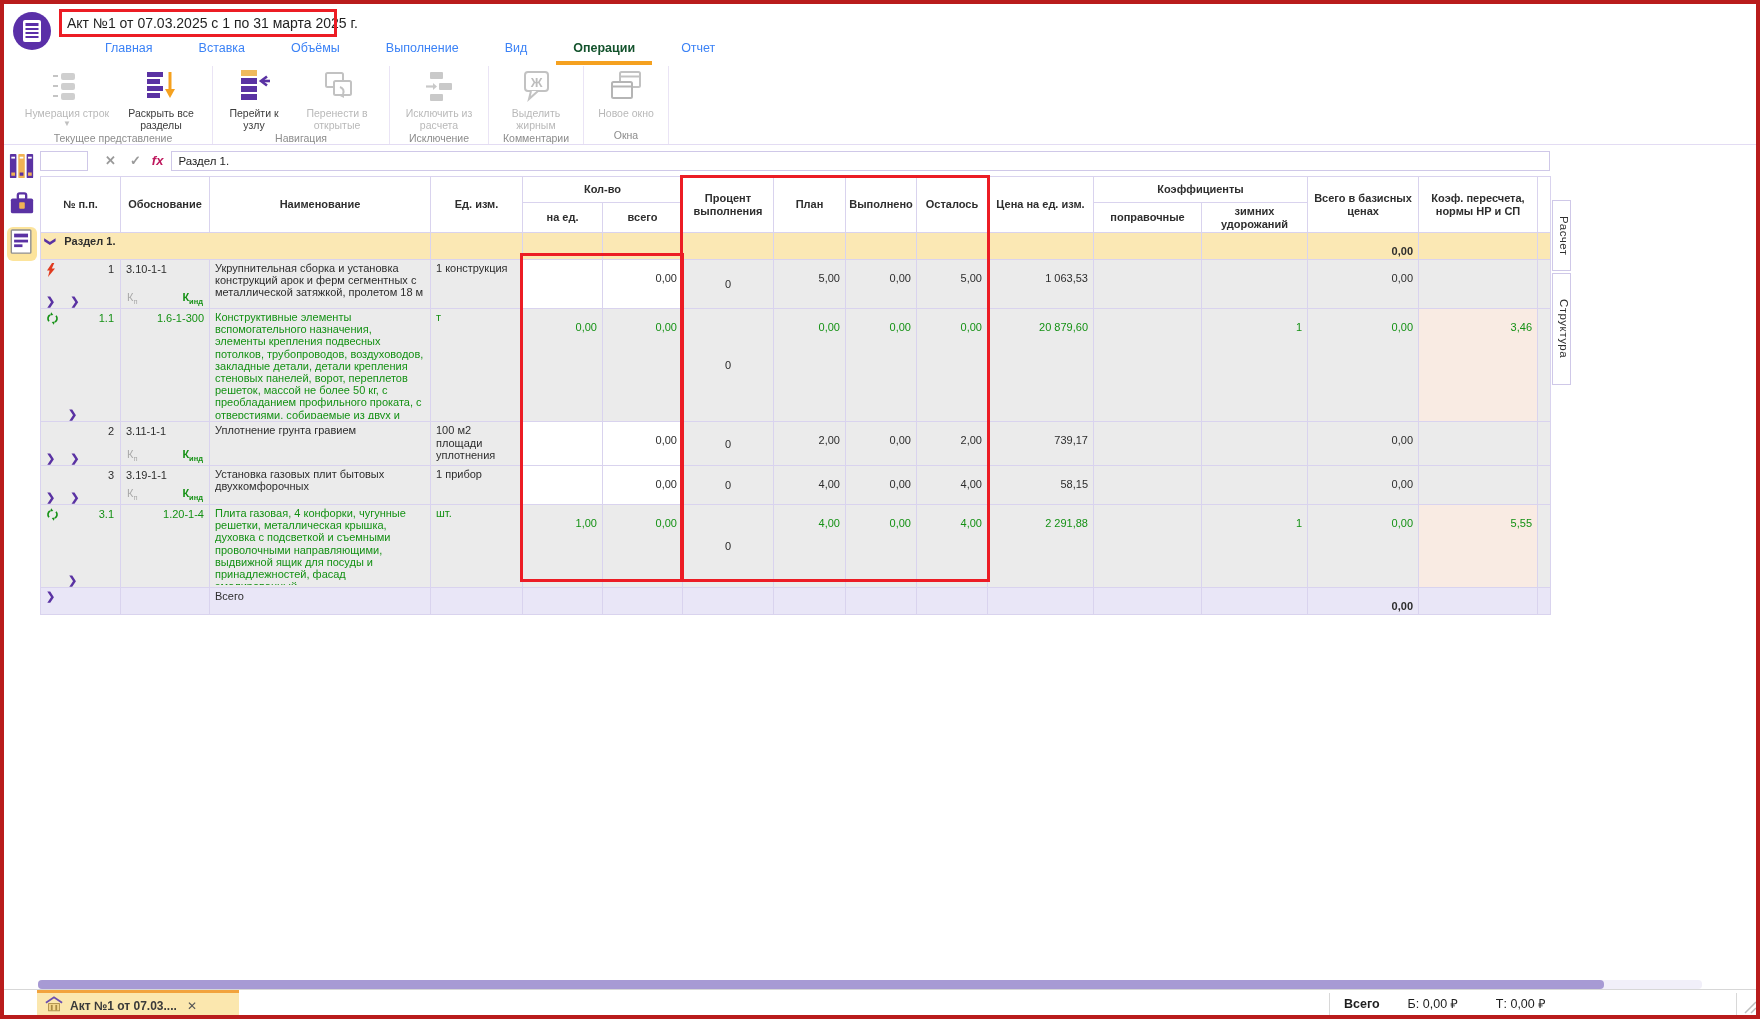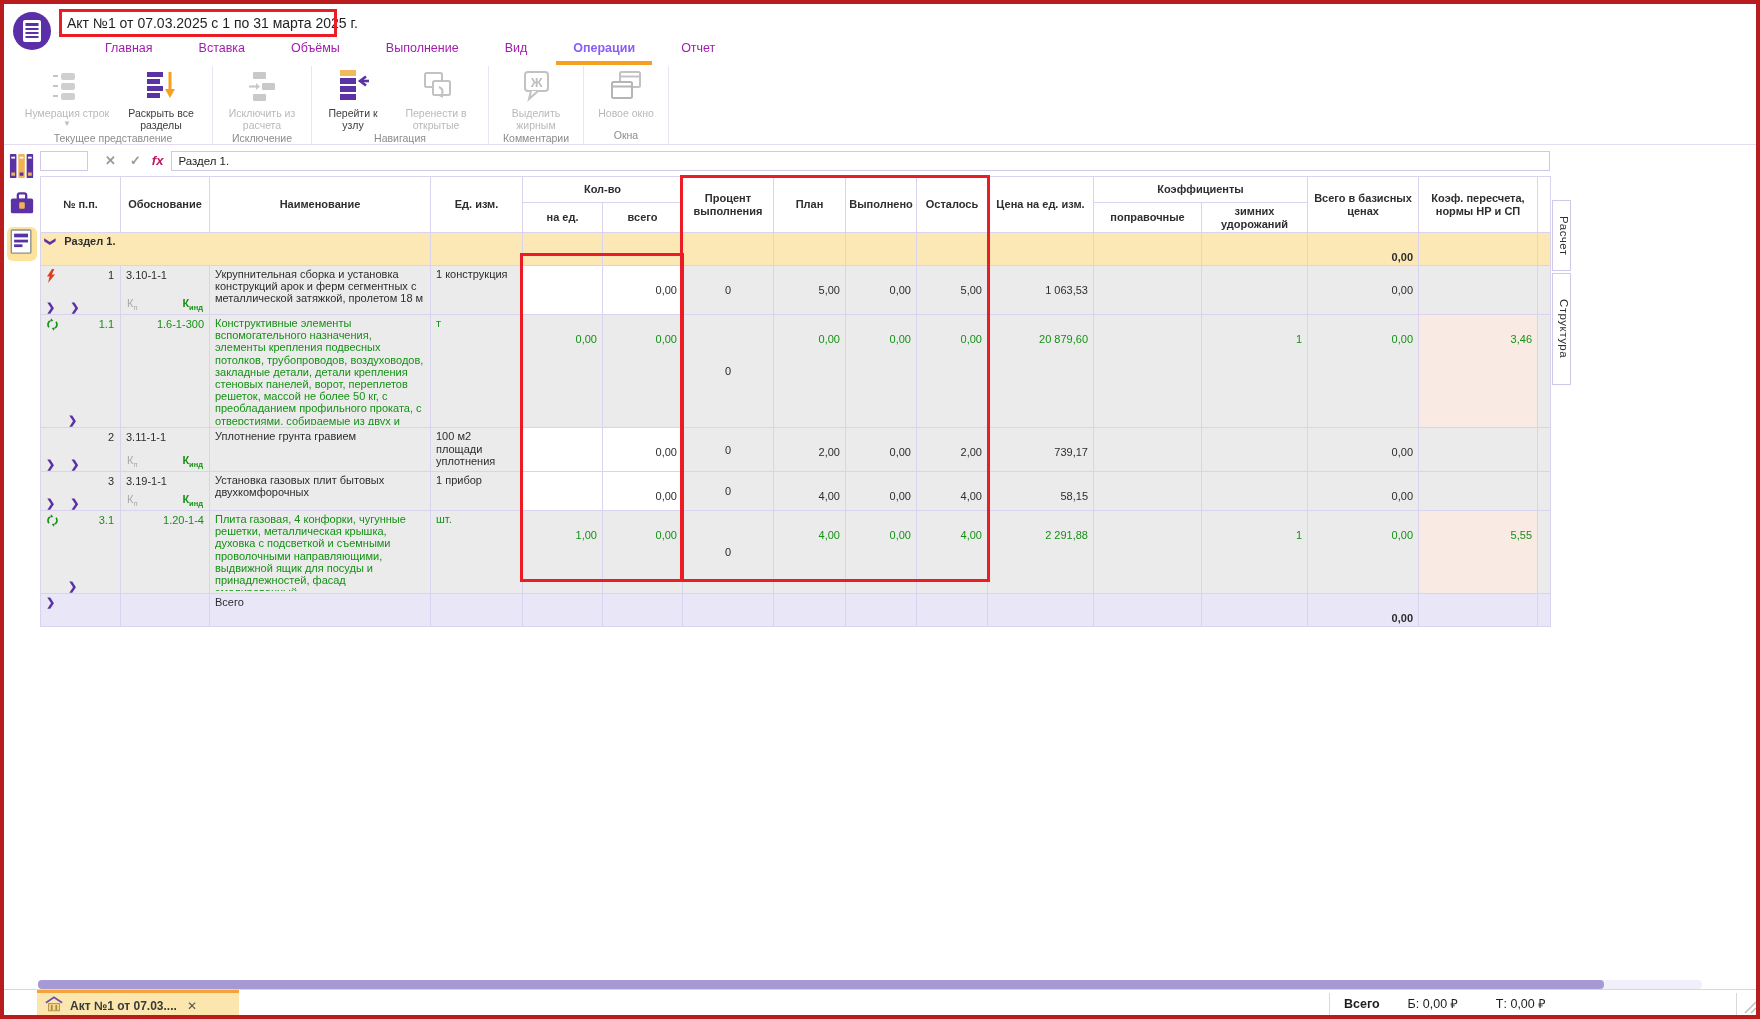--- a/index.html
+++ b/index.html
@@ -2,22 +2,22 @@
 <html><head>
 <meta charset="utf-8">
 <style>
   html,body{margin:0;padding:0;background:#888;}
   *{box-sizing:border-box;font-family:"Liberation Sans",sans-serif;}
   .window{position:relative;width:1760px;height:1019px;background:#fff;border:4px solid #b91c1c;overflow:hidden;}
   
   .applogo{position:absolute;left:8px;top:7px;width:40px;height:40px;}
   .doctitle{position:absolute;left:63px;top:11px;font-size:14px;color:#1f1f1f;font-weight:500;white-space:nowrap;}
   .tabs{position:absolute;left:78px;top:33px;display:flex;}
-  .rtab{position:relative;padding:0 23px;font-size:12.5px;line-height:23px;color:#a21caf;cursor:default;white-space:nowrap;}
-  .rtab.active{font-weight:700;color:#8b5cf6;}
+  .rtab{position:relative;padding:0 23px;font-size:12.5px;line-height:23px;color:#3b82f6;cursor:default;white-space:nowrap;}
+  .rtab.active{font-weight:700;color:#14532d;}
   .rtab.active::after{content:"";position:absolute;left:6px;right:6px;bottom:-5px;height:4px;background:#f5a11f;}
   
   .ribbon{position:absolute;left:0;top:62px;width:100%;height:79px;display:flex;align-items:stretch;padding-left:10px;border-bottom:1px solid #e3dcf3;background:#fff;}
   .rgroup{display:flex;flex-direction:column;border-right:1px solid #eae4f5;padding:0 5px;}
   .rbuttons{display:flex;flex:1;align-items:flex-start;}
   .rbtn{display:flex;flex-direction:column;align-items:center;padding-top:4px;}
   .rbtn .lbl{font-size:10.5px;line-height:11.5px;text-align:center;margin-top:2px;color:#3c3c3c;}
   .rbtn.disabled .lbl{color:#b9b9b9;}
   .rbtn .dd{font-size:8px;color:#c0c0c0;line-height:7px;}
   .rglabel{text-align:center;font-size:10.5px;color:#8c8c8c;padding:1px 0 3px;}
@@ -29,21 +29,21 @@
   .ffield{flex:1;height:20px;border:1px solid #cfc8e8;background:#fff;font-size:11.5px;color:#1e1e1e;padding:0 6px;}
   
   .rail{position:absolute;left:2px;top:145px;width:33px;}
   .rail-item{width:30px;height:34px;display:flex;align-items:center;justify-content:center;margin:2px 0 4px 1px;}
   .rail-item.selected{background:#fce49c;border-radius:6px;}
   
   .gridwrap{position:absolute;left:36px;top:172px;}
   table.grid{border-collapse:collapse;table-layout:fixed;width:1510px;}
   .grid th{border:1px solid #d9d3ee;background:#fff;font-size:11px;font-weight:700;color:#2e2e2e;text-align:center;vertical-align:middle;padding:1px 3px;line-height:12.5px;}
   .grid td{border:1px solid #d9d3ee;background:#ebebeb;font-size:11px;color:#2d2d2d;vertical-align:top;padding:2px 5px;}
-  td.c-n{text-align:right;padding-top:18px;white-space:nowrap;}
+  td.c-n{text-align:right;padding-top:12px;white-space:nowrap;}
   td.c-pct{vertical-align:middle;text-align:center;}
   td.c-name{line-height:12.2px;}
   td.c-unit{line-height:12.5px;}
   .nm{overflow:hidden;}
   td.c-num,td.c-code{position:relative;}
   .rn{position:absolute;top:3px;right:6px;}
   .mk{position:absolute;top:3px;left:5px;}
   .xps{position:absolute;bottom:1px;left:5px;display:flex;gap:15px;}
   .xps.ind{left:27px;}
   .chev{color:#5a32a3;font-weight:700;font-size:11px;line-height:12px;}
@@ -129,35 +129,20 @@
                 <path d="M27 2 v18" stroke="#f5a11f" stroke-width="3" fill="none"></path>
                 <path d="M22 19 L27 28 L32 19 Z" fill="#f5a11f"></path>
               </svg></span>
           <span class="lbl">Раскрыть все разделы</span>
         </div>
       </div>
       <div class="rglabel">Текущее представление</div>
     </div>
     <div class="rgroup">
       <div class="rbuttons">
-        <div class="rbtn disabled" style="width:88px">
-          <span><svg width="36" height="32" viewBox="0 0 36 32">
-                <rect x="9" y="2" width="13" height="7" rx="1" fill="#c9c9c9"></rect>
-                <rect x="18" y="13" width="13" height="7" rx="1" fill="#c9c9c9"></rect>
-                <rect x="9" y="24" width="13" height="7" rx="1" fill="#c9c9c9"></rect>
-                <path d="M5 16.5 h9" stroke="#c9c9c9" stroke-width="2.2" fill="none"></path>
-                <path d="M12 13 l4 3.5 l-4 3.5 z" fill="#c9c9c9"></path>
-              </svg></span>
-          <span class="lbl">Исключить из расчета</span>
-        </div>
-      </div>
-      <div class="rglabel">Исключение</div>
-    </div>
-    <div class="rgroup">
-      <div class="rbuttons">
         <div class="rbtn" style="width:72px">
           <span><svg width="36" height="32" viewBox="0 0 36 32">
                 <rect x="5" y="0" width="16" height="6" fill="#efb95d"></rect>
                 <rect x="5" y="8" width="16" height="6" fill="#5a32a3"></rect>
                 <rect x="5" y="16" width="16" height="6" fill="#5a32a3"></rect>
                 <rect x="5" y="24" width="16" height="6" fill="#5a32a3"></rect>
                 <path d="M34 11 H27" stroke="#5a32a3" stroke-width="2.6" fill="none"></path>
                 <path d="M31 6.5 L25 11 L31 15.5" fill="none" stroke="#5a32a3" stroke-width="2.6"></path>
               </svg></span>
           <span class="lbl">Перейти к узлу</span>
@@ -166,20 +151,35 @@
           <span><svg width="36" height="32" viewBox="0 0 36 32">
                 <rect x="7" y="3" width="17" height="14" rx="1.5" fill="#fff" stroke="#c2c2c2" stroke-width="2"></rect>
                 <rect x="15" y="11" width="17" height="14" rx="1.5" fill="#fff" stroke="#c2c2c2" stroke-width="2"></rect>
                 <path d="M21 17 q5 2 3 7" stroke="#c2c2c2" stroke-width="2" fill="none"></path>
                 <path d="M21 26 l4 -3 l0 5 z" fill="#c2c2c2"></path>
               </svg></span>
           <span class="lbl">Перенести в открытые</span>
         </div>
       </div>
       <div class="rglabel">Навигация</div>
+    </div>
+    <div class="rgroup">
+      <div class="rbuttons">
+        <div class="rbtn disabled" style="width:88px">
+          <span><svg width="36" height="32" viewBox="0 0 36 32">
+                <rect x="9" y="2" width="13" height="7" rx="1" fill="#c9c9c9"></rect>
+                <rect x="18" y="13" width="13" height="7" rx="1" fill="#c9c9c9"></rect>
+                <rect x="9" y="24" width="13" height="7" rx="1" fill="#c9c9c9"></rect>
+                <path d="M5 16.5 h9" stroke="#c9c9c9" stroke-width="2.2" fill="none"></path>
+                <path d="M12 13 l4 3.5 l-4 3.5 z" fill="#c9c9c9"></path>
+              </svg></span>
+          <span class="lbl">Исключить из расчета</span>
+        </div>
+      </div>
+      <div class="rglabel">Исключение</div>
     </div>
     <div class="rgroup">
       <div class="rbuttons">
         <div class="rbtn disabled" style="width:84px">
           <span><svg width="36" height="32" viewBox="0 0 36 32">
                 <rect x="7" y="2" width="23" height="19" rx="3" fill="#fff" stroke="#c2c2c2" stroke-width="2"></rect>
                 <path d="M13 21 l-2 8 l9 -8" fill="#fff" stroke="#c2c2c2" stroke-width="2"></path>
                 <text x="18.5" y="16.5" font-size="13" font-weight="bold" fill="#bdbdbd" text-anchor="middle">Ж</text>
               </svg></span>
           <span class="lbl">Выделить жирным</span>

